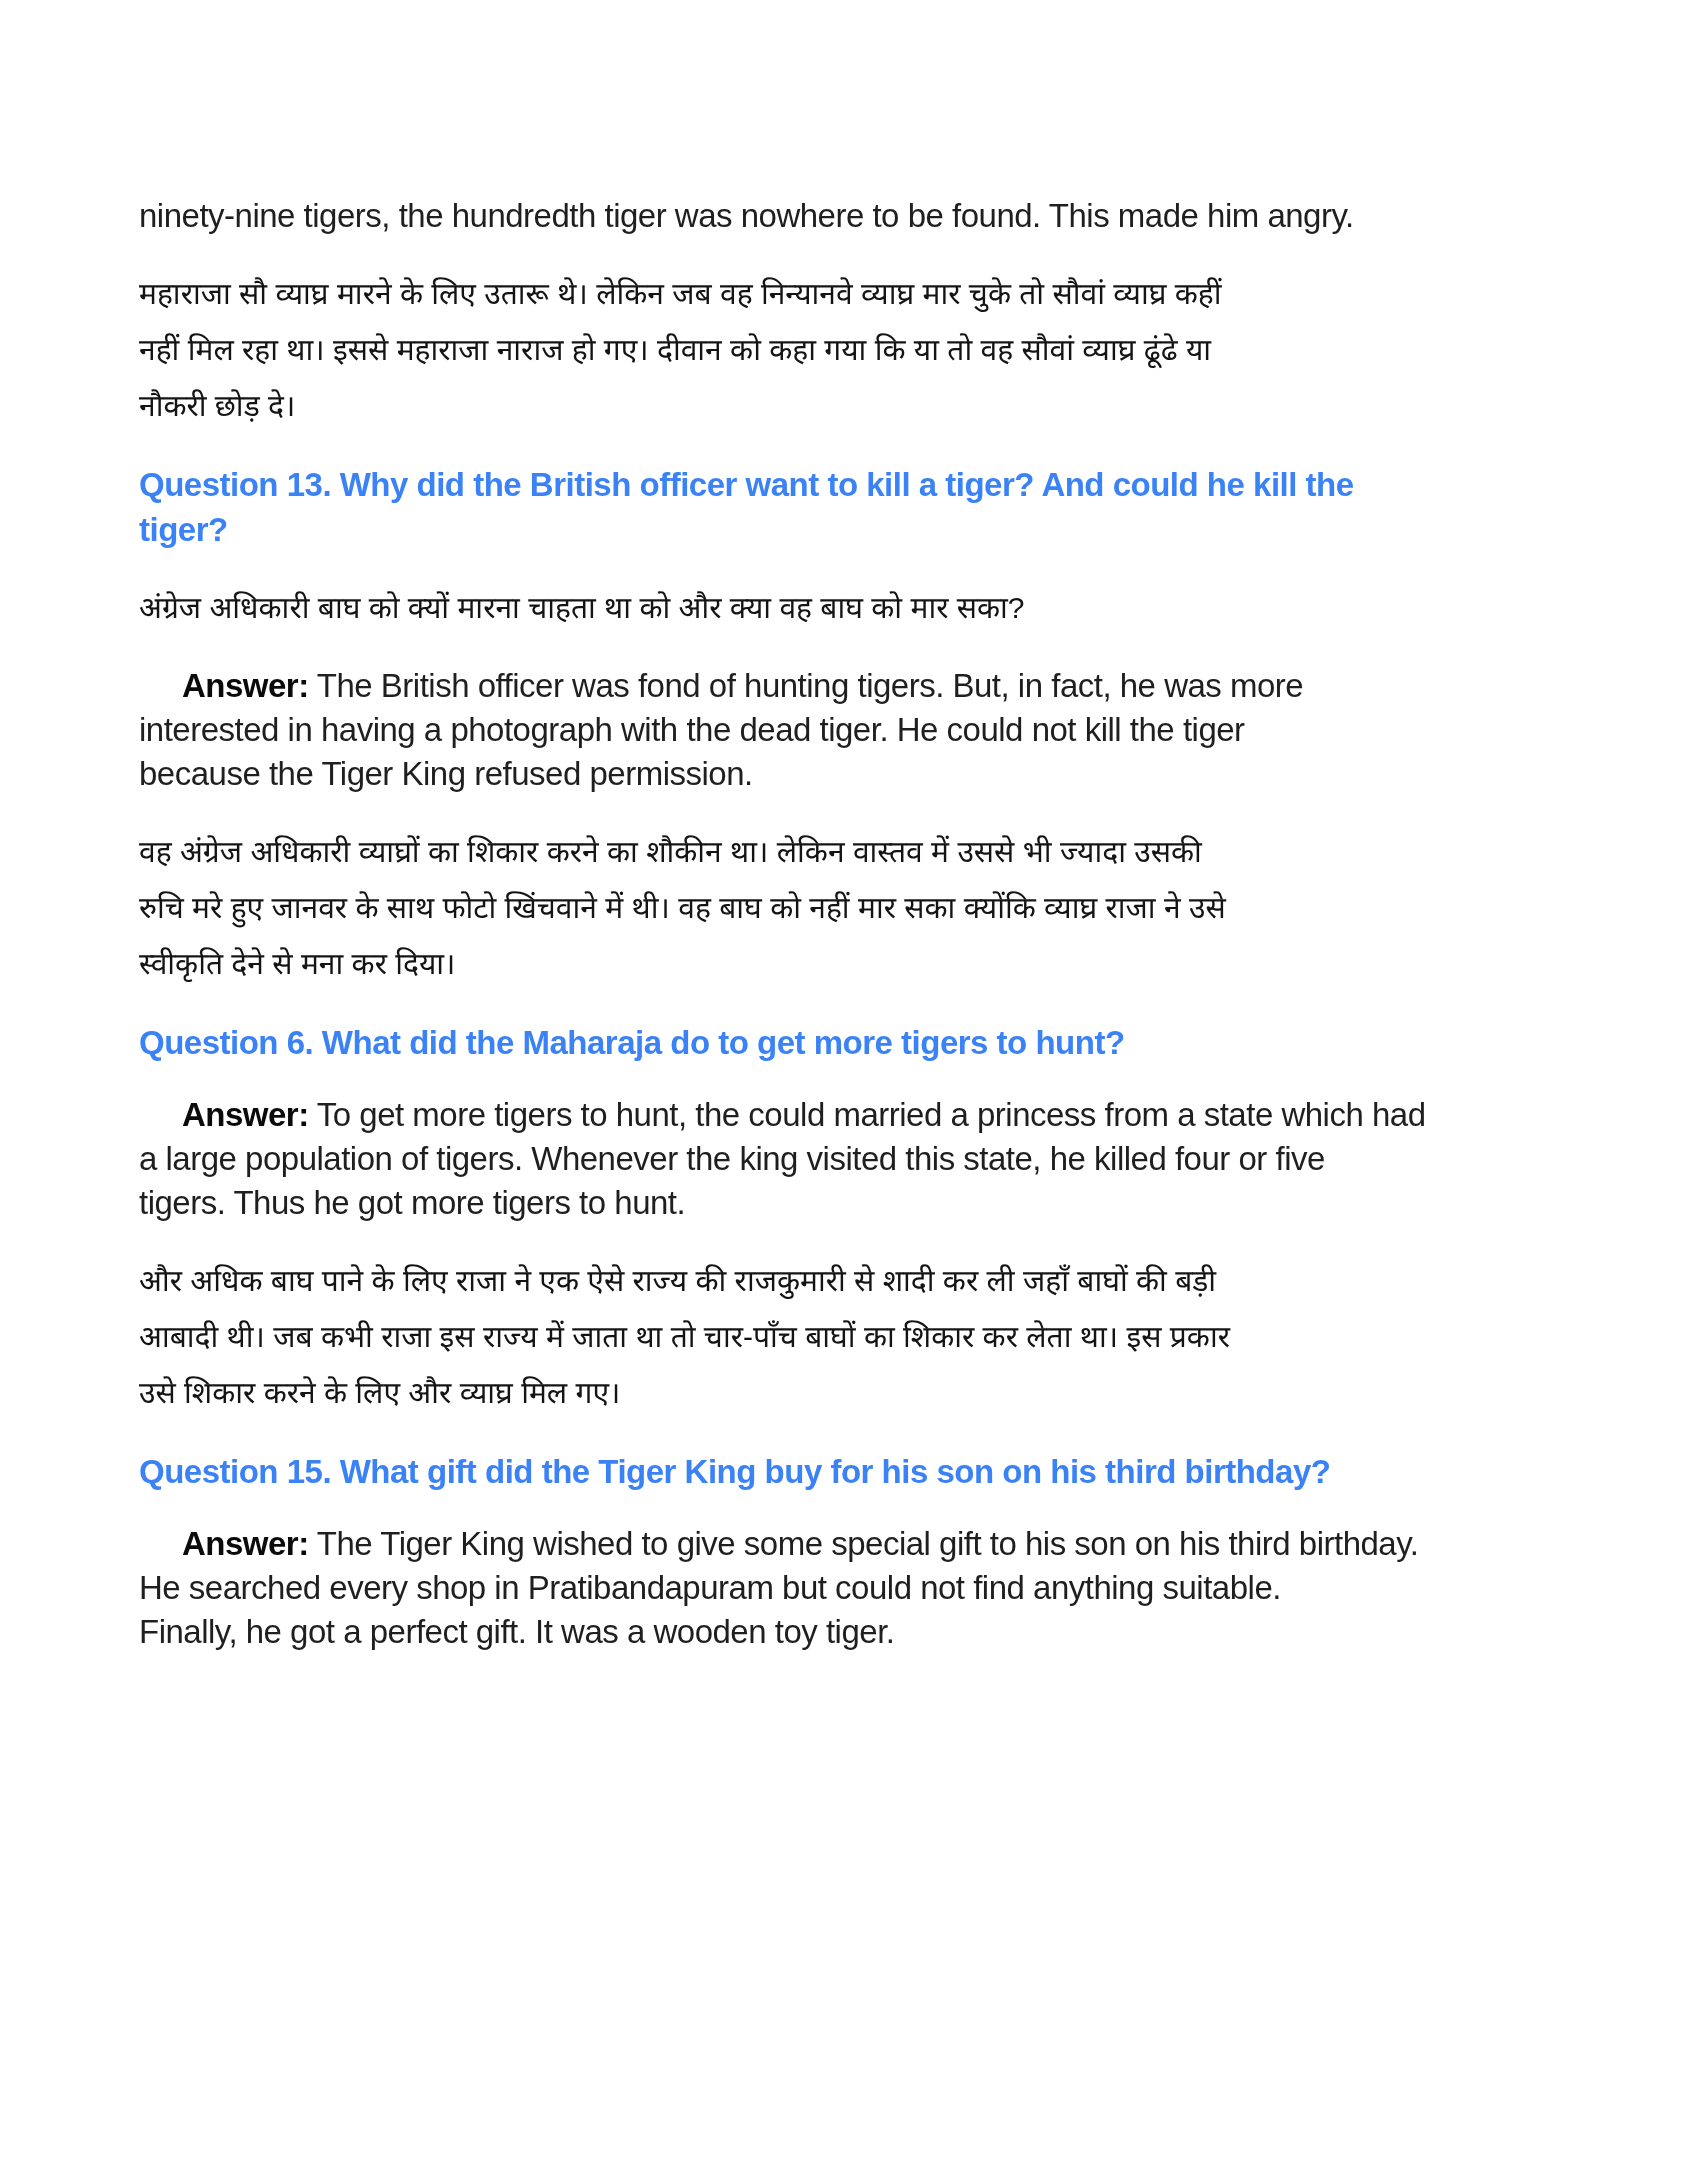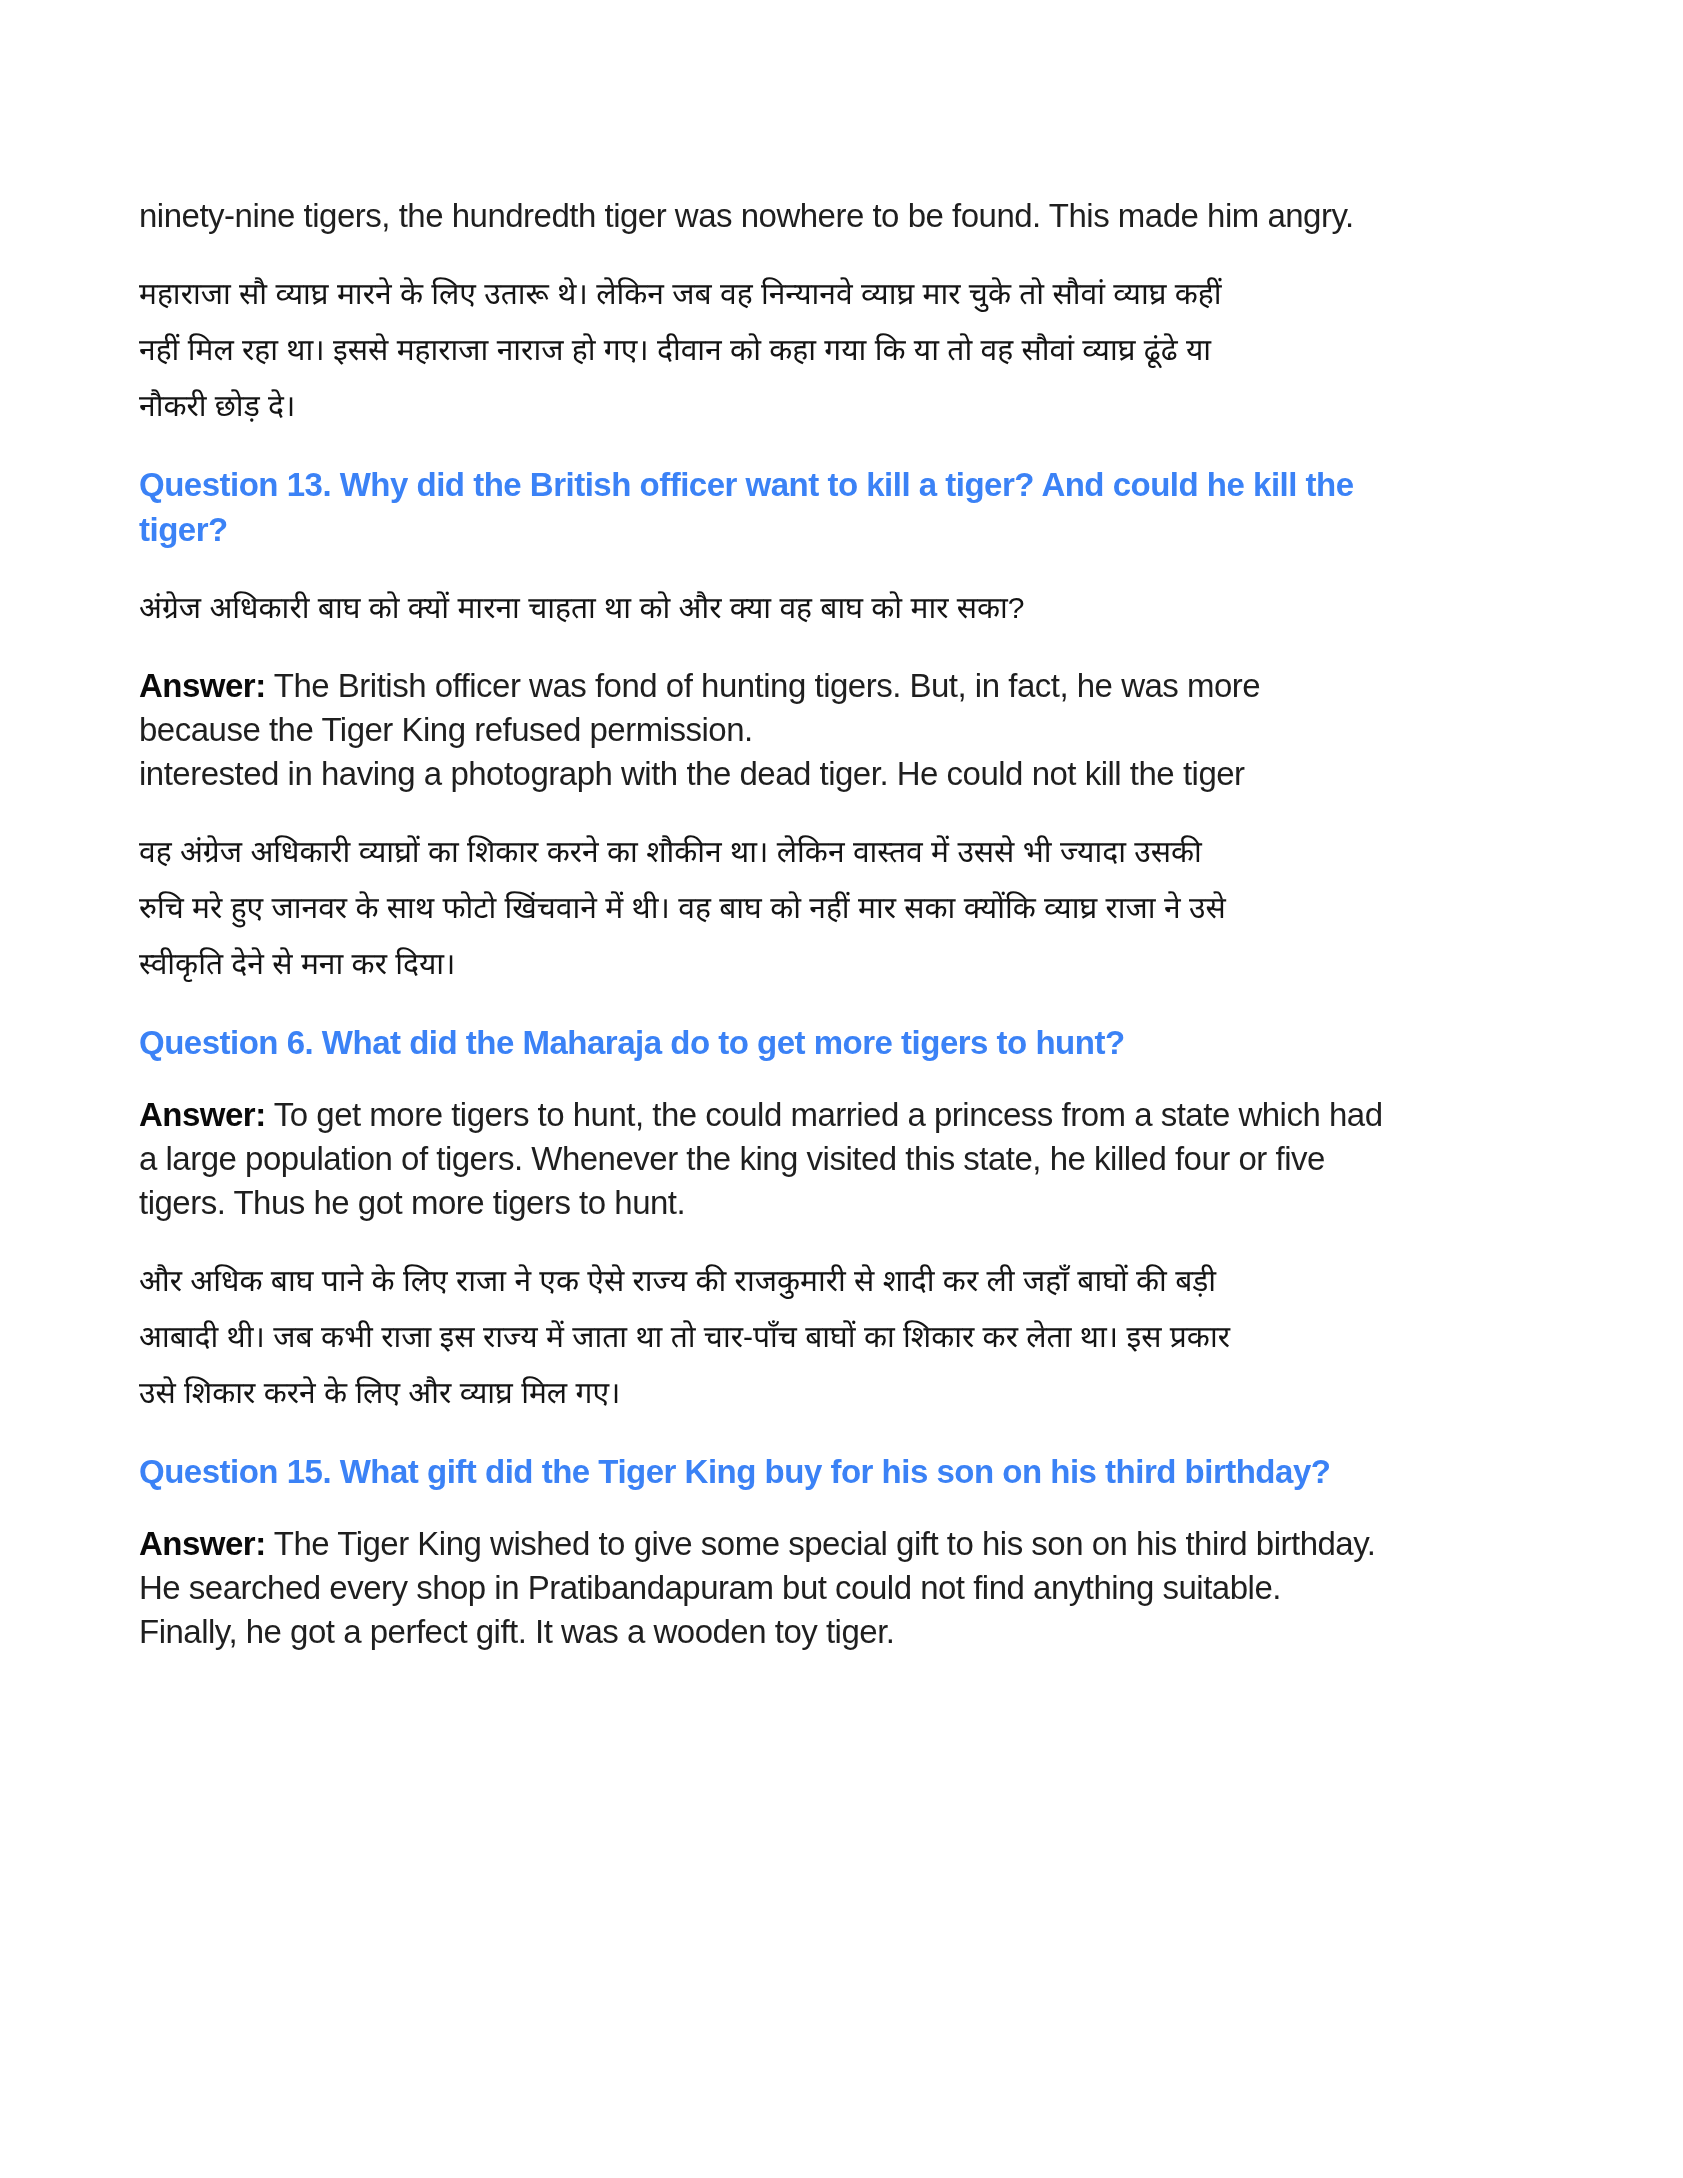--- a/index.html
+++ b/index.html
@@ -38,20 +38,21 @@
     color: #3b82f6;
   }
   .hi .line {
     font-size: 30px;
     line-height: 56px;
     color: #141414;
   }
   .answer-label {
     font-weight: 700;
     color: #0a0a0a;
+    margin-left: 43px;
   }
 </style>
 </head>
 <body>
 
 <div class="page">
   <div class="content">
 
     <div class="block en">
       <div class="line">ninety-nine tigers, the hundredth tiger was nowhere to be found. This made him angry.</div>
@@ -65,22 +66,22 @@
 
     <div class="block q">
       <div class="line">Question 13. Why did the British officer want to kill a tiger? And could he kill the</div>
       <div class="line">tiger?</div>
     </div>
     <div class="block hi">
       <div class="line">अंग्रेज अधिकारी बाघ को क्यों मारना चाहता था को और क्या वह बाघ को मार सका?</div>
     </div>
     <div class="block en">
       <div class="line"><strong class="answer-label">Answer:</strong><span> The British officer was fond of hunting tigers. But, in fact, he was more</span></div>
+      <div class="line">interested in having a photograph with the dead tiger. He could not kill the tiger</div>
       <div class="line">because the Tiger King refused permission.</div>
-      <div class="line">interested in having a photograph with the dead tiger. He could not kill the tiger</div>
     </div>
     <div class="block hi">
       <div class="line">वह अंग्रेज अधिकारी व्याघ्रों का शिकार करने का शौकीन था। लेकिन वास्तव में उससे भी ज्यादा उसकी</div>
       <div class="line">रुचि मरे हुए जानवर के साथ फोटो खिंचवाने में थी। वह बाघ को नहीं मार सका क्योंकि व्याघ्र राजा ने उसे</div>
       <div class="line">स्वीकृति देने से मना कर दिया।</div>
     </div>
 
     <div class="block q">
       <div class="line">Question 6. What did the Maharaja do to get more tigers to hunt?</div>
     </div>

